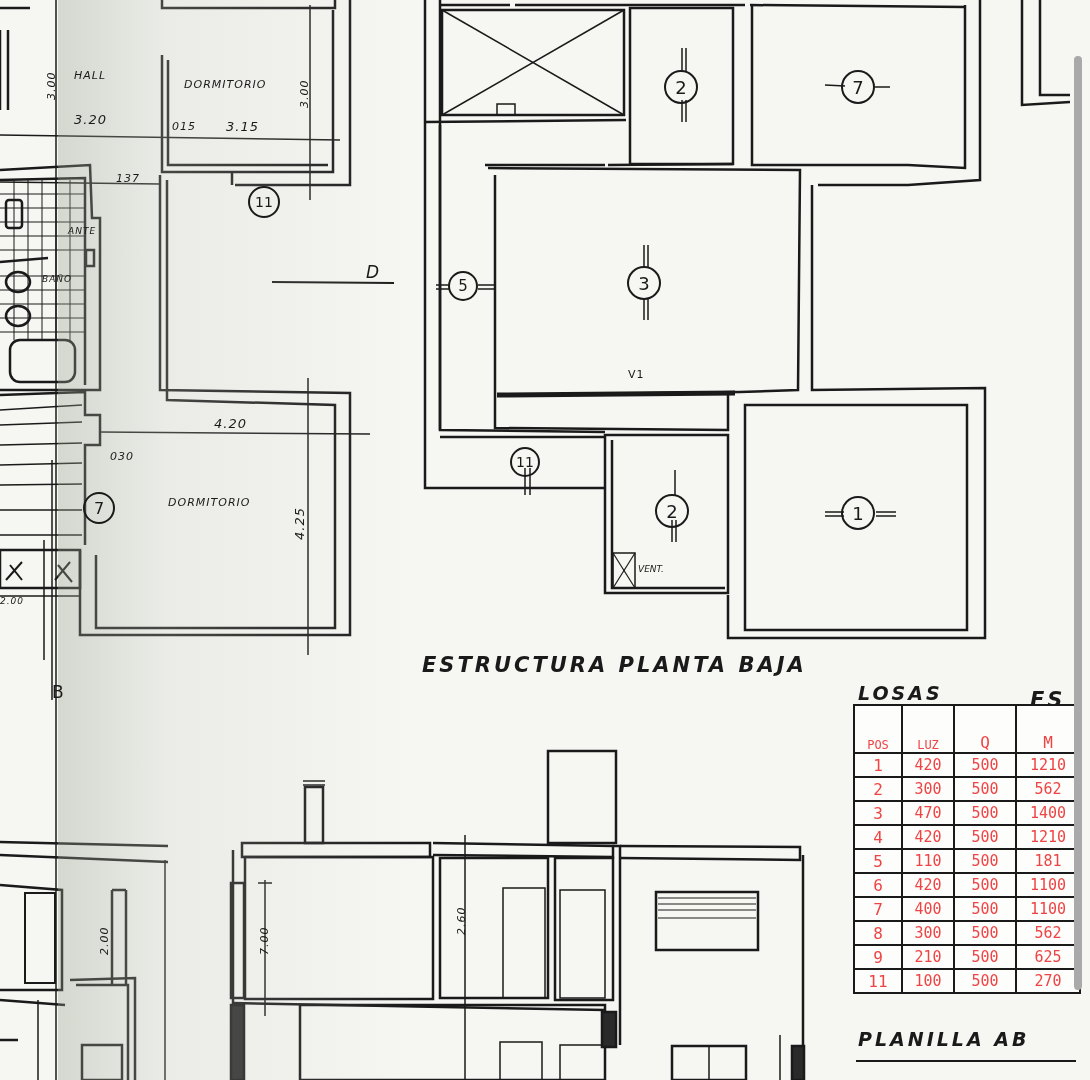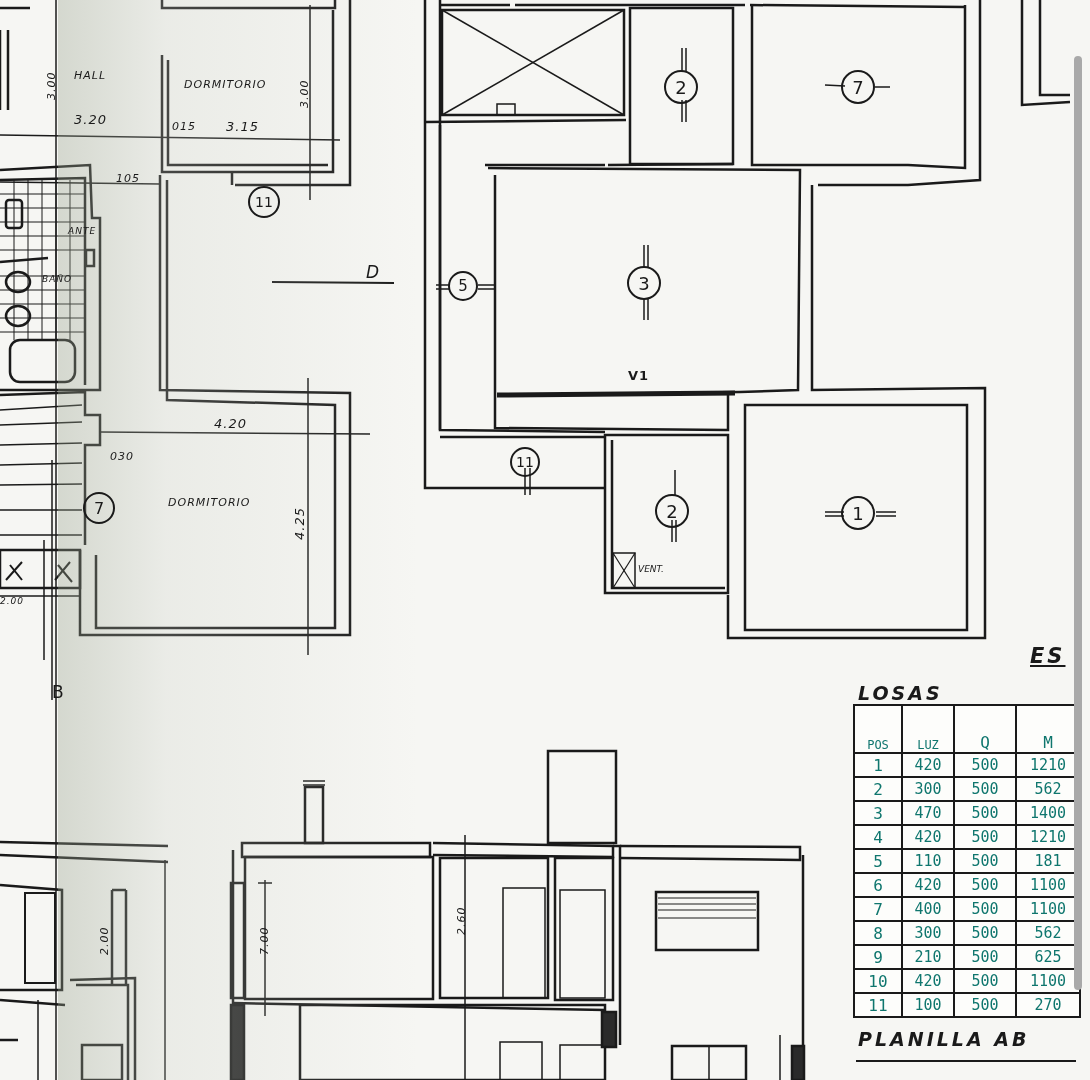--- a/index.html
+++ b/index.html
@@ -6,21 +6,21 @@
   body{width:1090px;height:1080px;overflow:hidden;position:relative;background:#f6f6f3;font-family:"DejaVu Sans",sans-serif;}
   #sheet{position:absolute;left:0;top:0;width:1090px;height:1080px;}
   .fold{position:absolute;left:58px;top:0;width:360px;height:1080px;background:linear-gradient(90deg,rgba(150,160,140,0.35) 0%,rgba(200,205,195,0.25) 30%,rgba(246,246,243,0) 100%);pointer-events:none;}
   .lbl{position:absolute;font-family:"DejaVu Sans",sans-serif;font-style:italic;color:#1a1a1a;white-space:nowrap;letter-spacing:1px;}
   .small{font-size:11px;letter-spacing:1px;}
   .dim{font-size:13px;}
   .title{font-size:21px;font-weight:bold;letter-spacing:3px;}
   .vert{transform:rotate(-90deg);transform-origin:left top;}
   .mark{position:absolute;width:30px;height:30px;border:2px solid #1a1a1a;border-radius:50%;display:flex;align-items:center;justify-content:center;font-size:18px;color:#1a1a1a;background:transparent;}
   #losas{position:absolute;left:853px;top:704px;border-collapse:collapse;background:#fdfdfb;}
-  #losas td,#losas th{border:2px solid #1a1a1a;font-family:"DejaVu Sans Mono",monospace;font-size:15px;color:#0f766e;padding:0 4px;height:22px;text-align:center;font-weight:normal;}
+  #losas td,#losas th{border:2px solid #1a1a1a;font-family:"DejaVu Sans Mono",monospace;font-size:15px;color:#ef4444;padding:0 4px;height:22px;text-align:center;font-weight:normal;}
   #losas th{height:46px;vertical-align:bottom;font-size:12px;}
   #losas th.big{font-size:16px;}
   #losas td.pos{width:38px;font-size:16px;}
   #losas td.luz{width:42px;}
   #losas td.q{width:52px;}
   #losas td.m{width:54px;}
   .scrollbar{position:absolute;left:1074px;top:56px;width:8px;height:934px;background:#a9a9a9;border-radius:4px;}
 </style>
 </head>
 <body>
@@ -218,46 +218,47 @@
   <div class="lbl small" style="left:74px;top:69px;">HALL</div>
   <div class="lbl small" style="left:184px;top:78px;">DORMITORIO</div>
   <div class="lbl small" style="left:168px;top:496px;">DORMITORIO</div>
   <div class="lbl" style="left:36px;top:226px;font-size:9px;margin-left:32px;">ANTE</div>
   <div class="lbl" style="left:42px;top:274px;font-size:9px;font-style:italic;">BAÑO</div>
   <div class="lbl" style="left:638px;top:564px;font-size:9px;letter-spacing:0;">VENT.</div>
 
   <div class="lbl dim" style="left:74px;top:112px;">3.20</div>
   <div class="lbl small" style="left:172px;top:120px;">015</div>
   <div class="lbl dim" style="left:226px;top:119px;">3.15</div>
-  <div class="lbl small" style="left:116px;top:172px;">105</div>
+  <div class="lbl small" style="left:116px;top:172px;">137</div>
   <div class="lbl small" style="left:110px;top:416px;margin-top:34px;">030</div>
   <div class="lbl dim" style="left:214px;top:416px;text-align:center;">4.20</div>
   <div class="lbl dim vert" style="left:292px;top:540px;">4.25</div>
   <div class="lbl small vert" style="left:45px;top:100px;">3.00</div>
   <div class="lbl small vert" style="left:298px;top:108px;">3.00</div>
   <div class="lbl" style="left:0px;top:596px;font-size:9px;">2.00</div>
   <div class="lbl small vert" style="left:258px;top:955px;">7.00</div>
   <div class="lbl small vert" style="left:455px;top:935px;">2.60</div>
   <div class="lbl small vert" style="left:98px;top:955px;">2.00</div>
 
   <div class="lbl" style="left:366px;top:262px;font-size:17px;">D</div>
   <div class="lbl" style="left:52px;top:682px;font-size:17px;font-style:normal;">B</div>
-  <div class="lbl" style="left:628px;top:368px;font-size:13px;font-style:normal;font-weight:bold;">V1</div>
+  <div class="lbl" style="left:628px;top:368px;font-size:11px;font-style:normal;">V1</div>
 
   <div class="mark" style="left:664px;top:70px;">2</div>
   <div class="mark" style="left:841px;top:70px;">7</div>
   <div class="mark" style="left:627px;top:266px;">3</div>
   <div class="mark" style="left:448px;top:271px;font-size:15px;width:26px;height:26px;">5</div>
   <div class="mark" style="left:655px;top:494px;">2</div>
   <div class="mark" style="left:841px;top:496px;">1</div>
   <div class="mark" style="left:510px;top:447px;font-size:14px;width:26px;height:26px;">11</div>
   <div class="mark" style="left:248px;top:186px;font-size:14px;width:28px;height:28px;">11</div>
   <div class="mark" style="left:83px;top:492px;font-size:16px;width:28px;height:28px;">7</div>
 
-  <div class="lbl title" style="left:1030px;top:644px;text-decoration:underline;">ES</div>
+  <div class="lbl title" style="left:422px;top:653px;">ESTRUCTURA PLANTA BAJA</div>
+  <div class="lbl title" style="left:1030px;top:688px;">ES</div>
 
   <div class="lbl title" style="left:858px;top:682px;font-size:19px;">LOSAS</div>
   <table id="losas">
     <thead>
       <tr>
         <th>POS</th>
         <th>LUZ</th>
         <th class="big">Q</th>
         <th class="big">M</th>
       </tr>
@@ -311,26 +312,20 @@
           <td class="q">500</td>
           <td class="m">562</td>
         </tr>
       <tr>
           <td class="pos">9</td>
           <td class="luz">210</td>
           <td class="q">500</td>
           <td class="m">625</td>
         </tr>
       <tr>
-          <td class="pos">10</td>
-          <td class="luz">420</td>
-          <td class="q">500</td>
-          <td class="m">1100</td>
-        </tr>
-      <tr>
           <td class="pos">11</td>
           <td class="luz">100</td>
           <td class="q">500</td>
           <td class="m">270</td>
         </tr>
     </tbody>
   </table>
 
   <div class="lbl title" style="left:858px;top:1028px;font-size:19px;">PLANILLA AB</div>
   <div style="position:absolute;left:856px;top:1060px;width:220px;height:2px;background:#1a1a1a;"></div>

